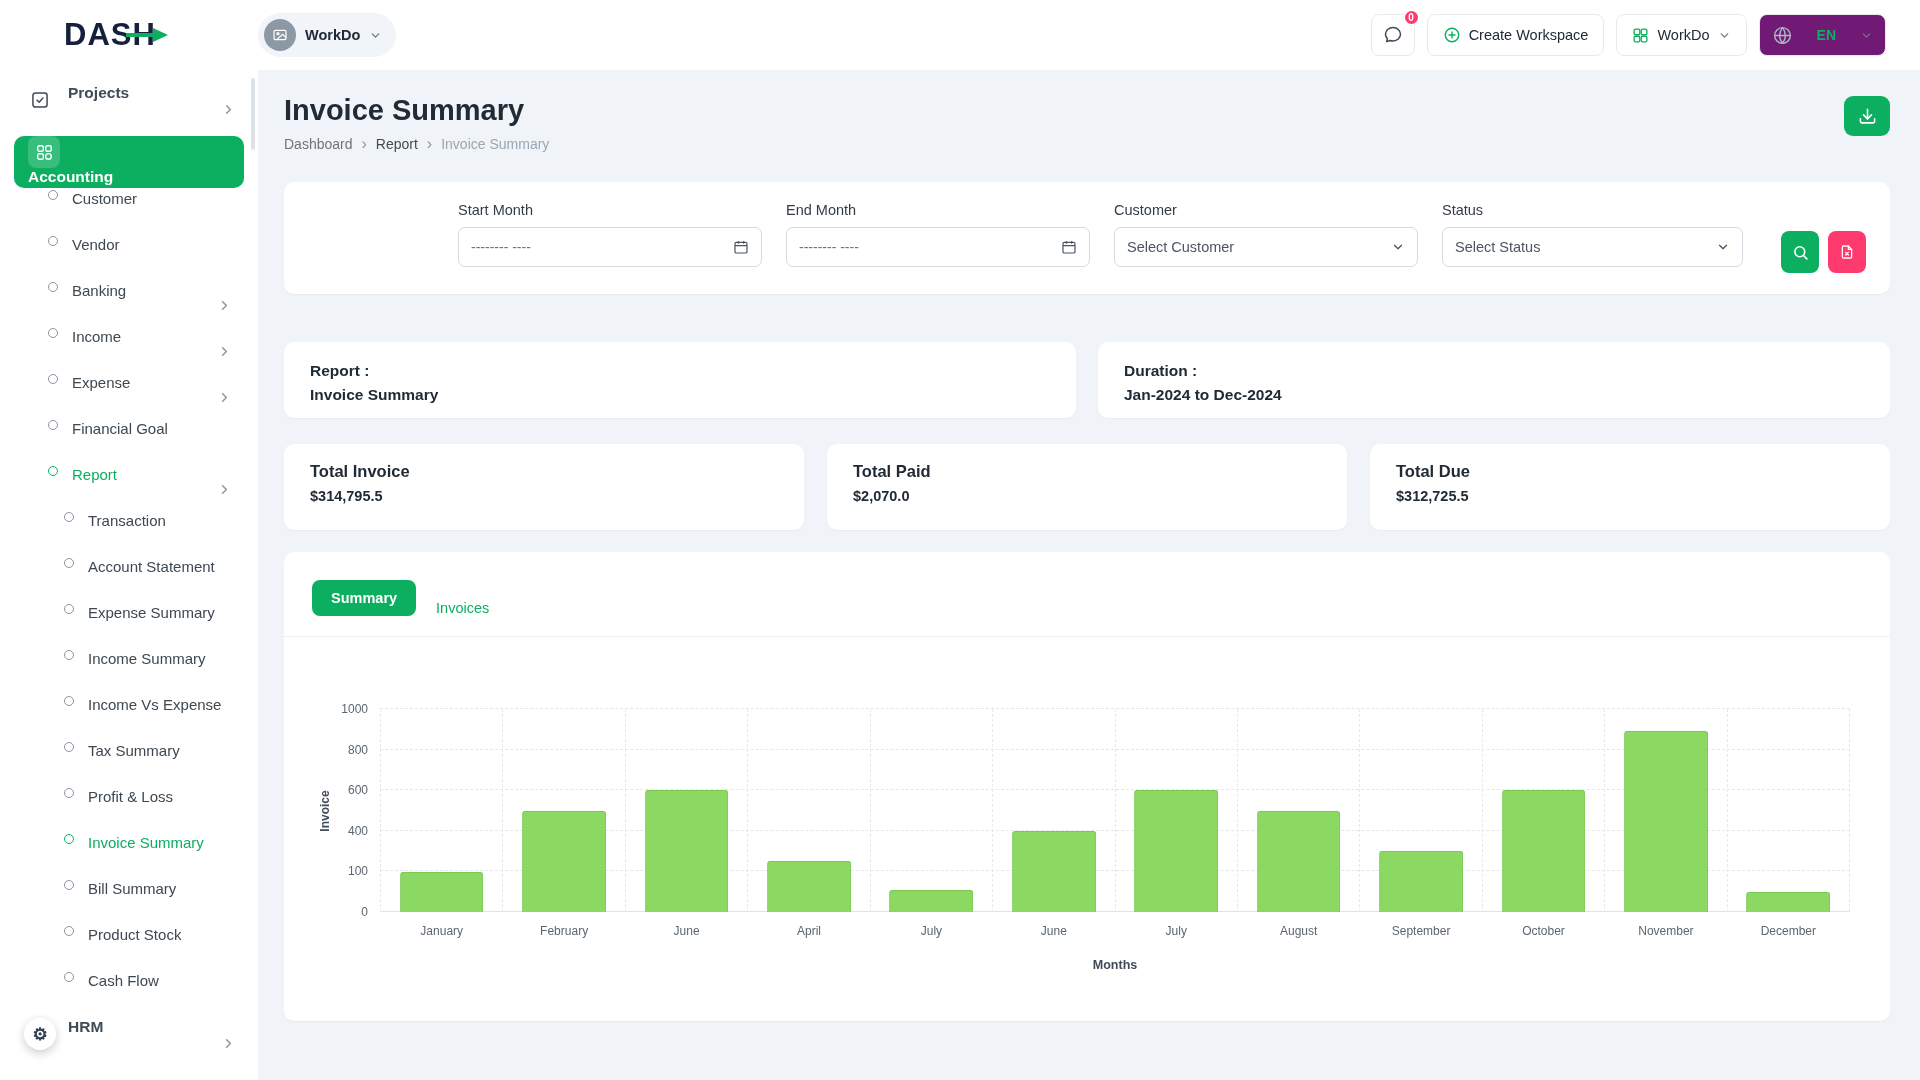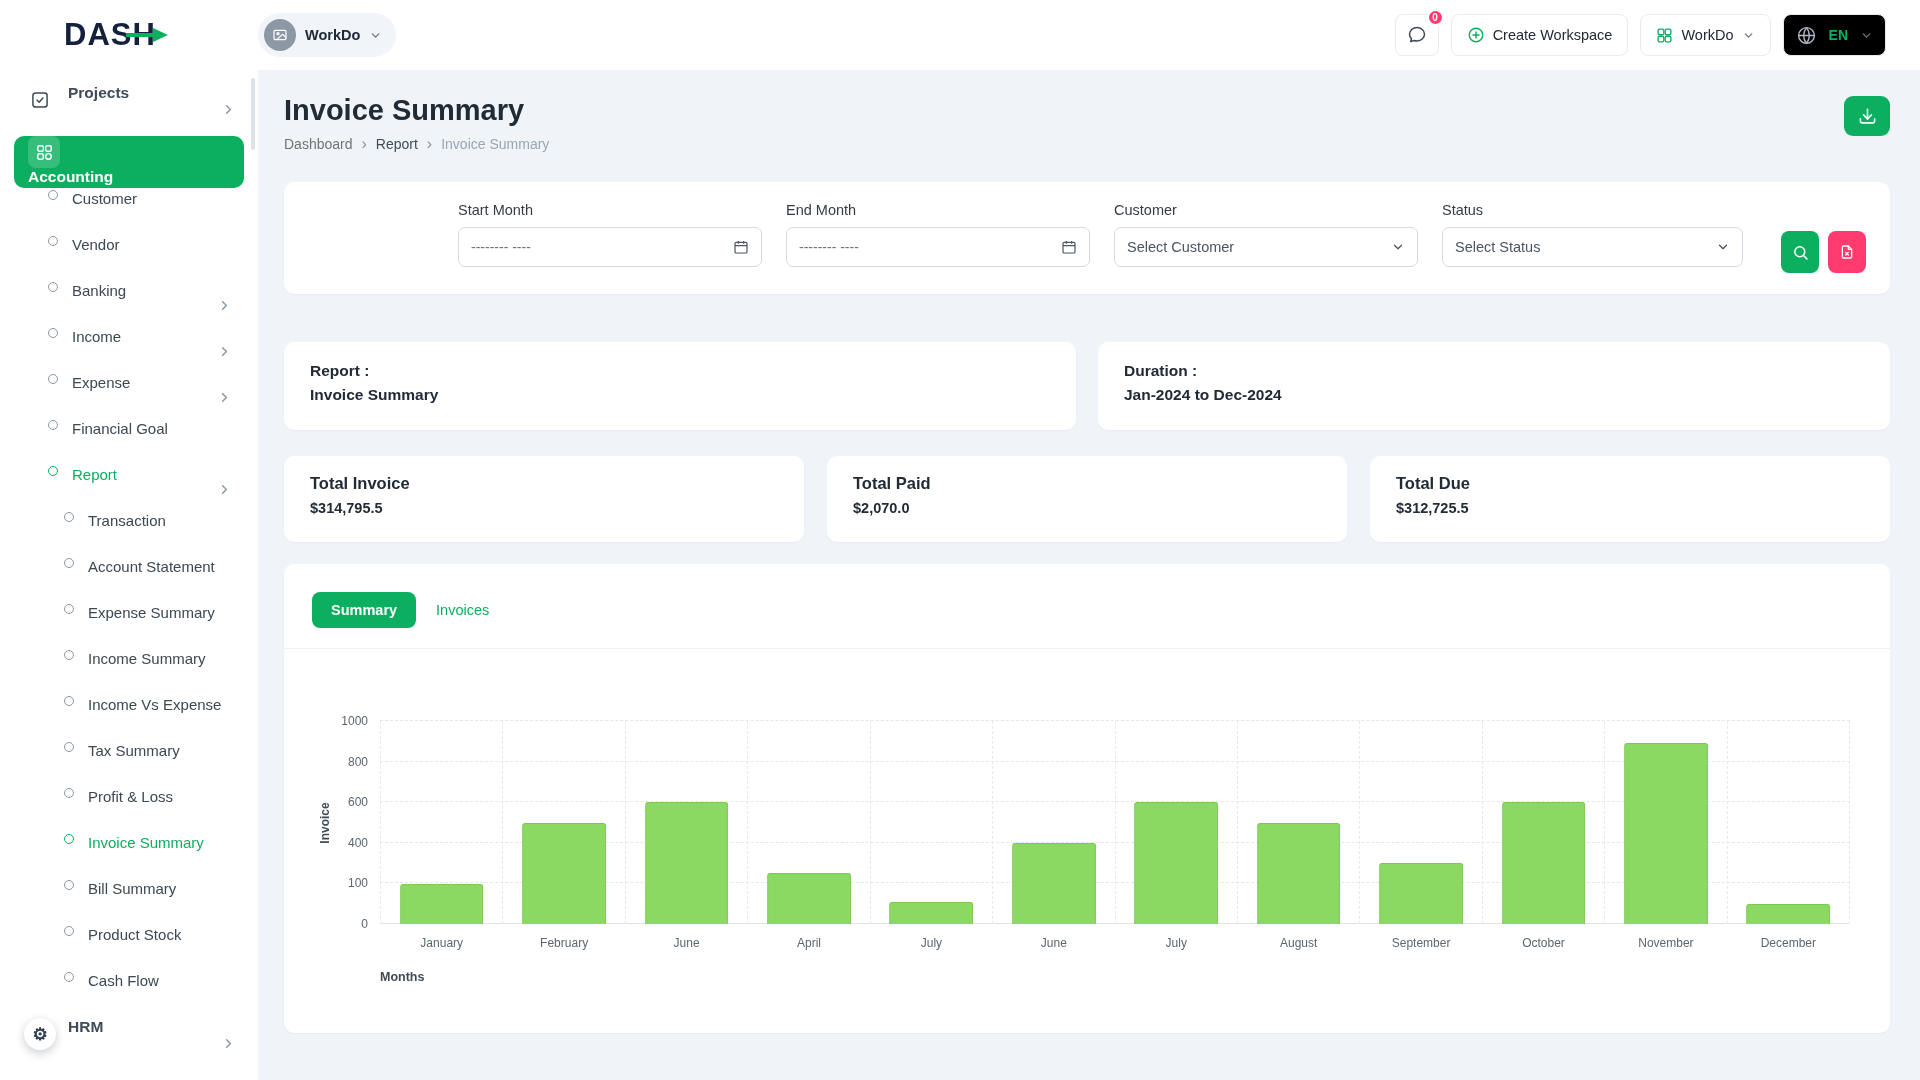--- a/index.html
+++ b/index.html
@@ -12,21 +12,21 @@
   .logo { display: flex; align-items: center; margin-left: 64px; width: 194px; flex: none; cursor: pointer; }
   .logo-text { font-size: 31px; font-weight: 800; letter-spacing: 1px; color: #14203c; }
   .logo-arrow { margin-left: -30px; }
   .ws-pill { display: flex; align-items: center; gap: 9px; background: #f1f4f8; border-radius: 22px; height: 44px; padding: 0 14px 0 6px; cursor: pointer; }
   .ws-avatar { width: 32px; height: 32px; border-radius: 50%; background: #8d98a5; display: flex; align-items: center; justify-content: center; }
   .ws-name { font-size: 14.5px; font-weight: 600; color: #212b36; }
   .header-right { margin-left: auto; margin-right: 34px; display: flex; align-items: center; gap: 12px; }
   .icon-btn { position: relative; width: 44px; height: 42px; background: #fff; border: 1px solid #e7ebf0; border-radius: 8px; display: flex; align-items: center; justify-content: center; }
   .badge { position: absolute; top: -6px; right: -6px; min-width: 17px; height: 17px; border-radius: 9px; background: #FF3A6E; color: #fff; font-size: 10px; font-weight: 700; display: flex; align-items: center; justify-content: center; border: 2px solid #fff; }
   .hdr-btn { display: flex; align-items: center; gap: 8px; height: 42px; padding: 0 15px; background: #fff; border: 1px solid #e7ebf0; border-radius: 8px; font-size: 14.5px; font-weight: 500; color: #212b36; }
-  .lang-btn { display: flex; align-items: center; gap: 12px; height: 42px; padding: 8px 12px; background: #000000; border: 1px solid #e7ebf0; border-radius: 8px; }
+  .lang-btn { display: flex; align-items: center; gap: 24px; height: 42px; padding: 8px 12px; background: #701a75; border: 1px solid #e7ebf0; border-radius: 8px; }
   .lang-code { font-size: 14px; font-weight: 700; color: #0CAF60; }
 
   
   .sidebar { position: fixed; top: 0; left: 0; width: 258px; height: 1080px; background: #fff; padding-top: 84px; z-index: 20; }
   .sb-scrollbar { position: absolute; top: 78px; right: 3px; width: 4px; height: 72px; border-radius: 2px; background: #dde2e8; }
   .sb-item { display: flex; cursor: pointer; }
   .lvl-main { height: 50px; padding: 0 22px 0 24px; color: #3f4b57; font-weight: 600; font-size: 15.5px; }
   .lvl-main.active { background: #0CAF60; color: #fff; margin: 2px 14px; border-radius: 10px; height: 52px; padding: 0 14px; flex-direction: column; }
   .icon-box { width: 32px; height: 32px; border-radius: 8px; display: flex; align-items: center; justify-content: center; margin-right: 12px; flex: none; }
   .lvl-main.active .icon-box { background: rgba(255,255,255,.18); }
@@ -59,44 +59,44 @@
   .input-wrap { display: flex; align-items: center; height: 40px; border: 1px solid #d4dae1; border-radius: 7px; padding: 0 12px; background: #fff; }
   .input-wrap input { border: none; outline: none; flex: 1; font-size: 14px; color: #6b7684; font-family: inherit; background: transparent; }
   .select-wrap { display: flex; align-items: center; justify-content: space-between; height: 40px; border: 1px solid #d4dae1; border-radius: 7px; padding: 0 12px; cursor: pointer; }
   .select-text { font-size: 14.5px; color: #4b5563; }
   .filter-actions { margin-left: auto; display: flex; gap: 9px; align-self: flex-end; margin-bottom: 1px; }
   .btn-search { width: 38px; height: 42px; background: #0CAF60; border: none; border-radius: 8px; display: flex; align-items: center; justify-content: center; }
   .btn-reset { width: 38px; height: 42px; background: #FF3A6E; border: none; border-radius: 8px; display: flex; align-items: center; justify-content: center; }
 
   
   .row2 { display: grid; grid-template-columns: 1fr 1fr; gap: 22px; margin-bottom: 26px; }
-  .info-card { height: 88px; padding: 20px 26px; }
+  .info-card { height: 76px; padding: 20px 26px; }
   .info-label { font-size: 15.5px; font-weight: 600; color: #212b36; margin-bottom: 6px; }
   .info-value { font-size: 15.5px; font-weight: 700; color: #212b36; }
   .row3 { display: grid; grid-template-columns: 1fr 1fr 1fr; gap: 23px; margin-bottom: 22px; }
   .stat-card { height: 86px; padding: 18px 26px; }
   .stat-label { font-size: 16.5px; font-weight: 600; color: #212b36; }
   .stat-value { font-size: 14.5px; font-weight: 700; color: #212b36; margin-top: 7px; }
 
   
   .chart-card { height: 469px; overflow: hidden; }
-  .tabs { display: flex; align-items: center; padding: 28px 28px 20px; border-bottom: 1px solid #eef1f4; }
+  .tabs { display: flex; align-items: flex-end; padding: 28px 28px 20px; border-bottom: 1px solid #eef1f4; }
   .tab-active { background: #0CAF60; color: #fff; border: none; border-radius: 8px; padding: 10px 19px; font-size: 14.5px; font-weight: 600; }
   .tab-link { background: none; border: none; color: #0CAF60; font-size: 14.5px; font-weight: 500; margin-left: 20px; }
   .chart-outer { position: relative; padding: 72px 40px 0 96px; }
   .plot { position: relative; height: 203px; }
   .gridline { position: absolute; left: 0; right: 0; border-top: 1px dashed #e3e7ec; z-index: 1; }
   .gridline.base { border-top: 1px solid #dfe3e8; }
   .ytick { position: absolute; left: -56px; width: 44px; text-align: right; transform: translateY(50%); font-size: 12px; color: #5b6670; }
   .cells { position: absolute; inset: 0; display: flex; z-index: 2; border-left: 1px dashed #e6e9ee; }
   .cell { flex: 1; position: relative; border-right: 1px dashed #e6e9ee; }
   .bar { position: absolute; bottom: 0; left: 50%; transform: translateX(-50%); width: 69%; background: #8BD962; border: 1px solid #7cc952; border-bottom: none; border-radius: 3px 3px 0 0; }
   .mlabel { position: absolute; top: calc(100% + 12px); width: 100%; text-align: center; font-size: 12px; color: #5b6670; }
   .y-title { position: absolute; left: -76px; top: 50%; transform: translateY(-50%) rotate(-90deg); font-size: 12px; font-weight: 700; color: #3f4b57; }
-  .x-title { margin-top: 46px; font-size: 12.5px; font-weight: 700; color: #3f4b57; }
+  .x-title { margin-top: 46px; text-align: center; font-size: 12.5px; font-weight: 700; color: #3f4b57; }
 </style>
 </head>
 <body>
 
 <header class="header">
   <div class="logo">
     <span class="logo-text">DASH</span>
     <svg class="logo-arrow" width="42" height="14" viewBox="0 0 42 14">
         <polygon points="0,5 27,5 27,0 42,7 27,14 27,9 0,9" fill="#0CAF60"></polygon>
       </svg>

